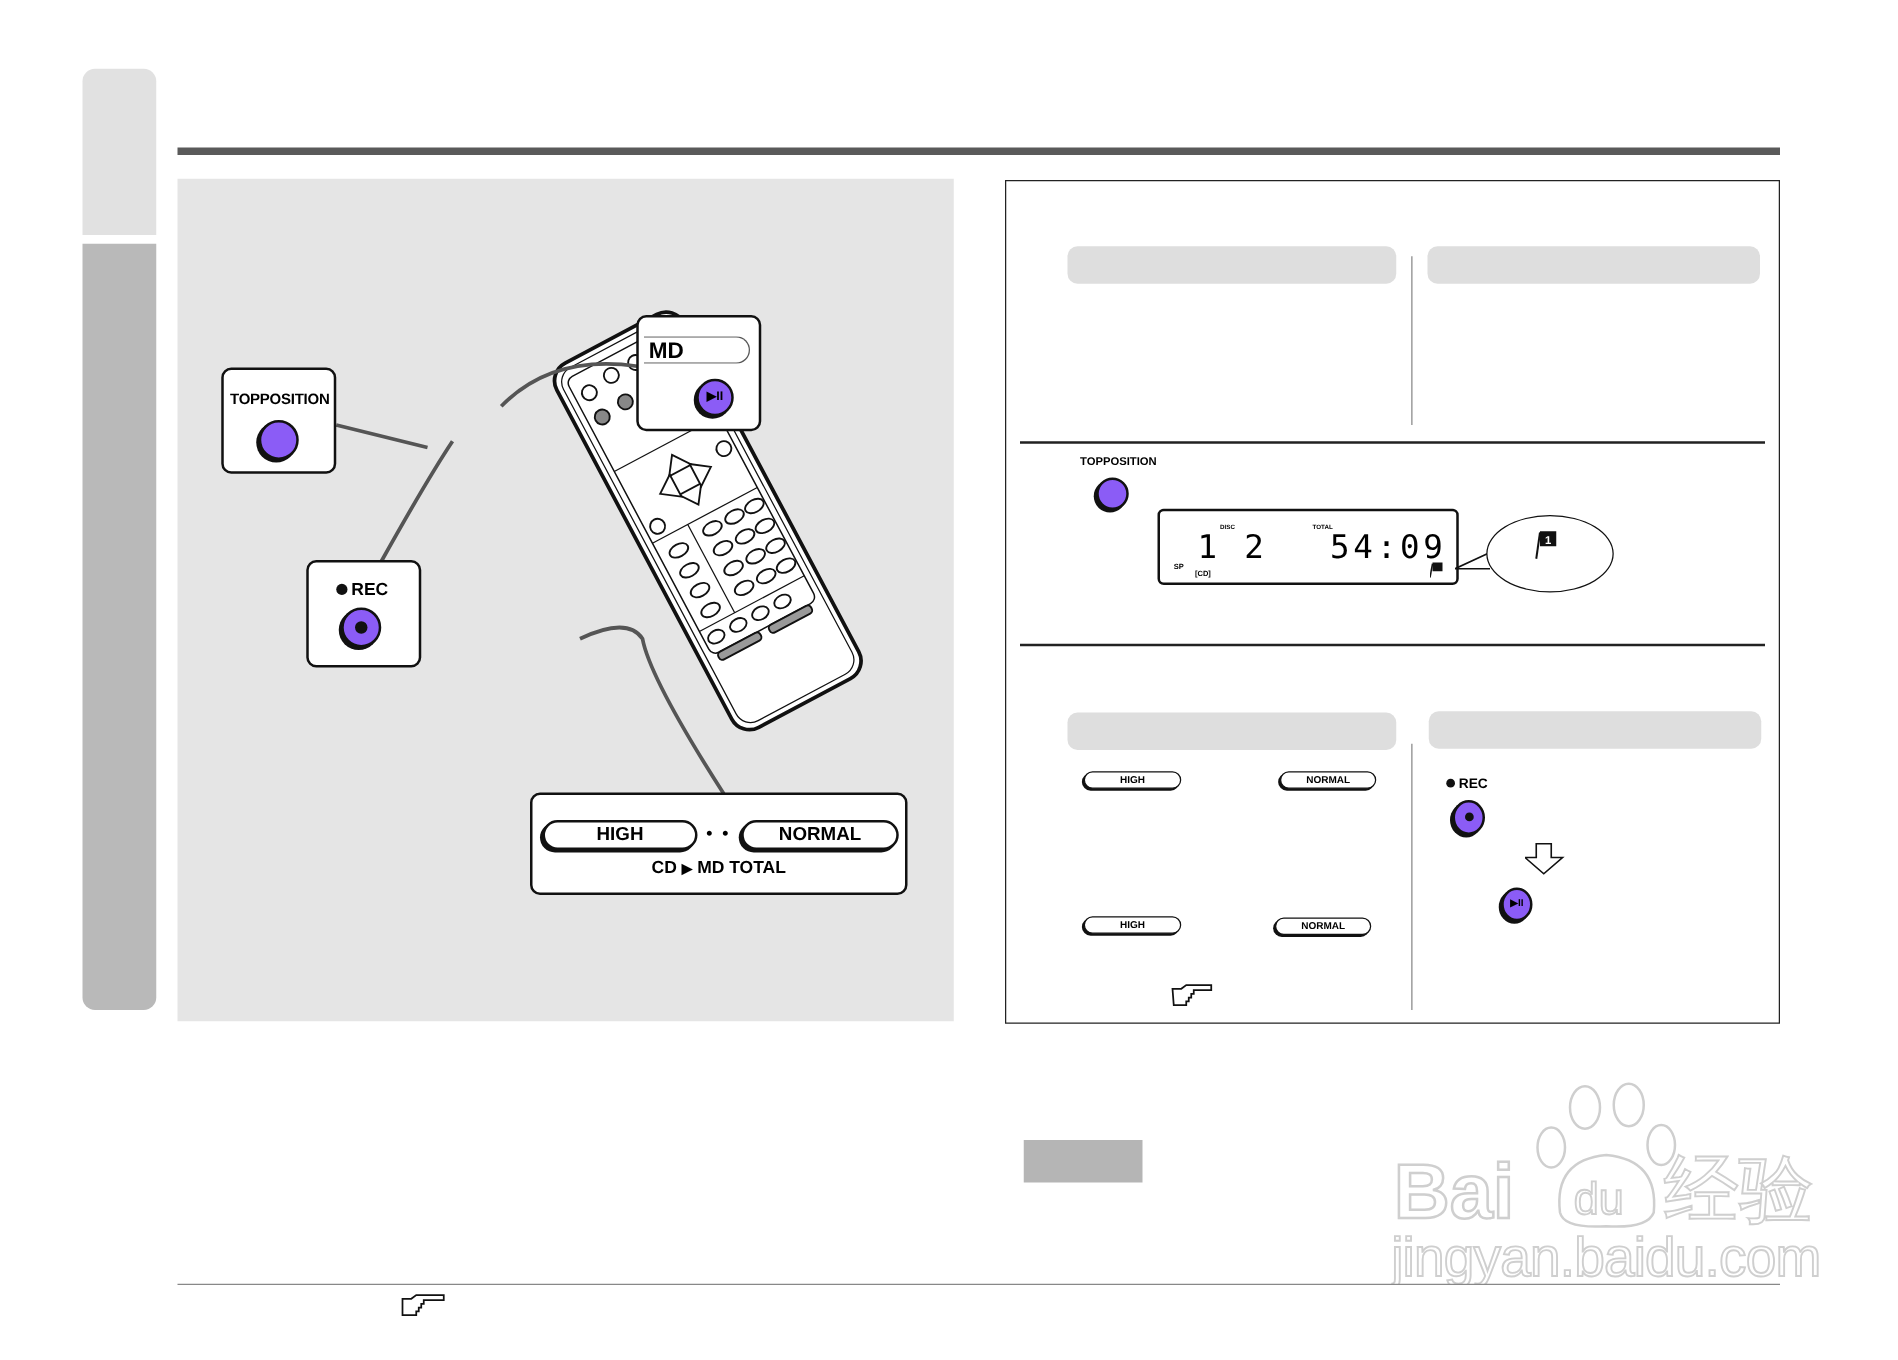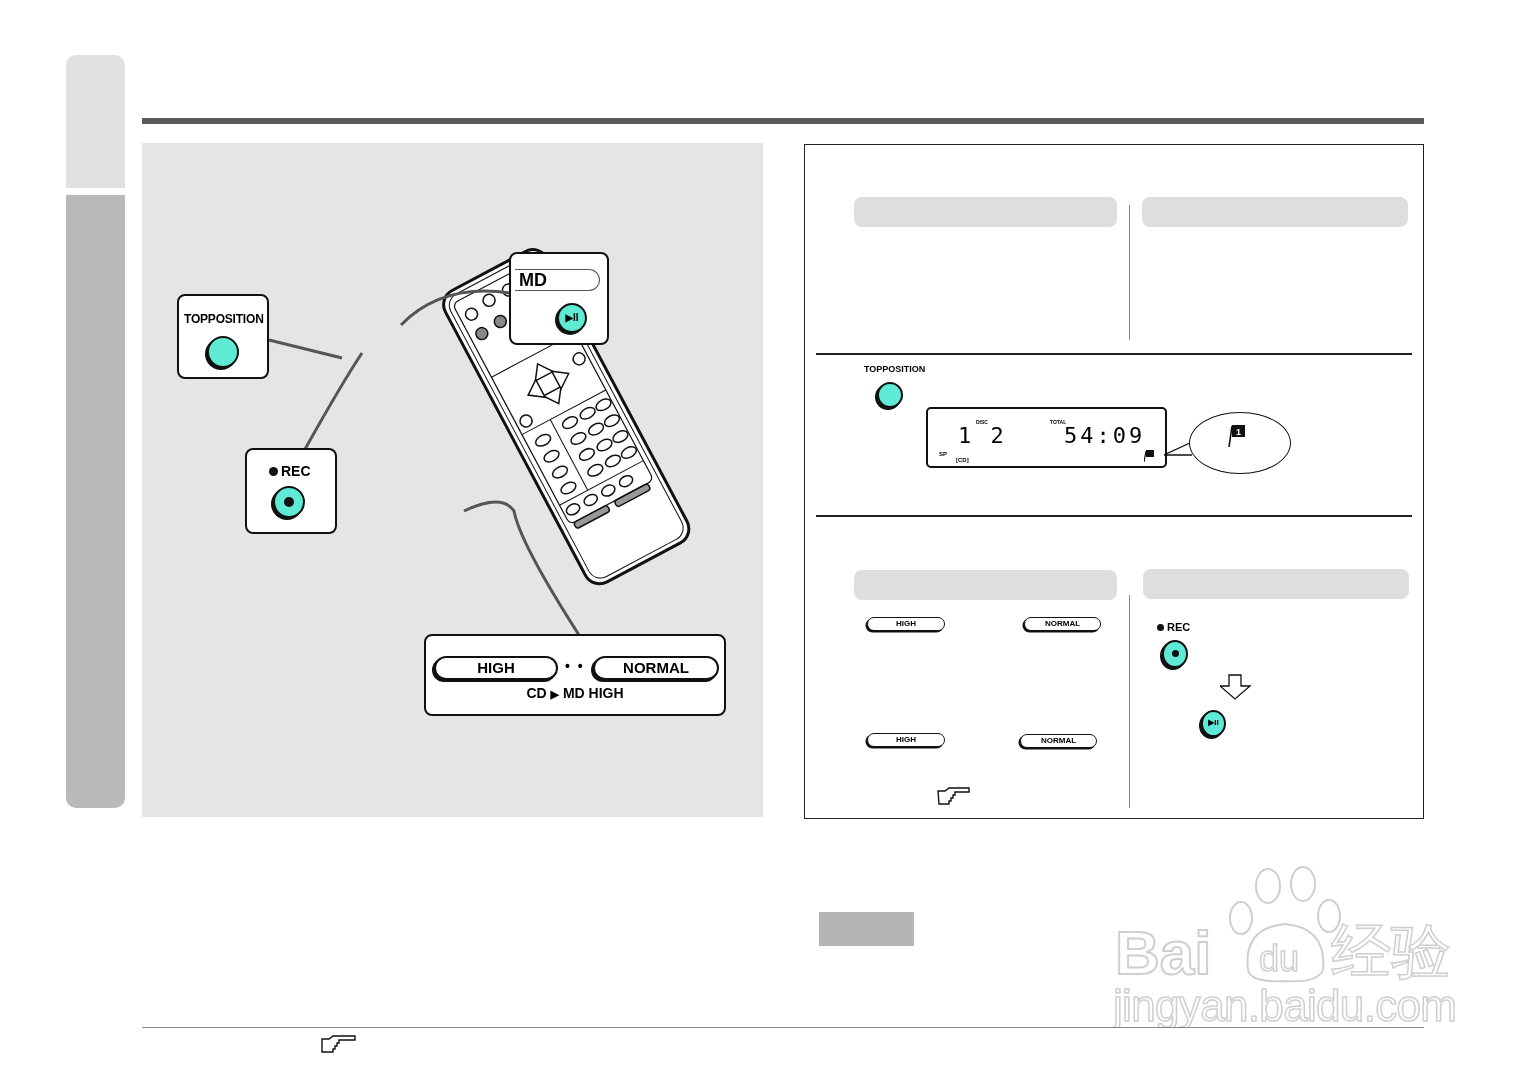--- a/index.html
+++ b/index.html
@@ -18,21 +18,21 @@
 
   
   .illus-panel { left:142px; top:143px; width:621px; height:674px; background:#e5e5e5; }
 
   
   .callout { background:#fff; border:2.5px solid #111; border-radius:8px; box-sizing:border-box; }
   .lbl { font-weight:bold; font-family:"Liberation Sans", sans-serif; }
   .topposition-callout { left:177px; top:294px; width:92px; height:85px; }
   .topposition-callout .lbl { position:absolute; left:5px; top:16px; font-size:12px; letter-spacing:-0.2px; }
   .circle-btn { position:absolute; border:2.5px solid #111; border-radius:50%; box-sizing:border-box;
-                box-shadow:-2px 2px 0 #111; background:#5eead4; }
+                box-shadow:-2px 2px 0 #111; background:#8b5cf6; }
 
   .md-callout { left:509px; top:252px; width:100px; height:93px;padding-left:36px; }
   .md-label-pill { position:absolute; left:4px; top:15px; width:85px; height:22px; border:1px solid #555;
                    border-left:none; border-radius:0 11px 11px 0; box-sizing:border-box; }
   .md-label-pill span { position:absolute; left:4px; top:0px; font-size:18px; font-weight:bold; }
 
   .rec-callout { left:245px; top:448px; width:92px; height:86px; }
   .rec-callout .lbl { position:absolute; left:22px; top:13px; font-size:14px; }
   .dot { display:inline-block; width:9px; height:9px; background:#111; border-radius:50%; margin-right:3px; vertical-align:0; }
 
@@ -50,21 +50,21 @@
   .vdiv { width:1px; background:#888; }
   .hrule { height:1.5px; background:#222; }
 
   .small-pill { position:absolute; border:1.5px solid #111; border-radius:8px; box-sizing:border-box;
                 box-shadow:-1.5px 1.5px 0 #111; background:#fff; text-align:center; font-weight:bold;
                 font-size:8px; line-height:11px; height:14px; }
 
   
   .lcd { left:926px; top:407px; width:241px; height:61px; border:2px solid #111; border-radius:5px; box-sizing:border-box; background:#fff; }
   .lcd .tiny { position:absolute; font-size:5px; font-weight:bold; }
-  .lcd .big { position:absolute; font-family:"DejaVu Sans Mono", monospace; font-size:22px; letter-spacing:3px; }
+  .lcd .big { position:absolute; font-family:"DejaVu Sans Mono", monospace; font-size:26px; letter-spacing:3px; }
 
   .speech { left:1189px; top:412px; width:102px; height:62px; border:1.5px solid #111; border-radius:50%; box-sizing:border-box; background:#fff; }
 
   .gray-box { left:819px; top:912px; width:95px; height:34px; background:#b5b5b5; }
   .footer-rule { left:142px; top:1027px; width:1282px; height:1px; background:#888; }
 
   .watermark { left:1113px; top:858px; width:346px; height:170px; }
 </style>
 </head>
 <body>
@@ -165,21 +165,21 @@
   </div>
 </div>
 
 <div class="abs callout edit-callout">
   <div class="pill-btn high">HIGH</div>
   <span class="dots">• •</span>
   <div class="pill-btn normal">NORMAL</div>
   <div class="caption">
     <span>CD</span>
     <span style="font-size:11px">▶</span>
-    <span>MD HIGH</span>
+    <span>MD TOTAL</span>
   </div>
 </div>
 
 <div class="abs instr-panel"></div>
 
 <div class="abs section-head" style="left:854px;top:197px;width:263px;height:30px"></div>
 <div class="abs vdiv" style="left:1129px;top:205px;height:135px"></div>
 <div class="abs section-head" style="left:1142px;top:197px;width:266px;height:30px"></div>
 <div class="abs hrule" style="left:816px;top:353px;width:596px"></div>
 

